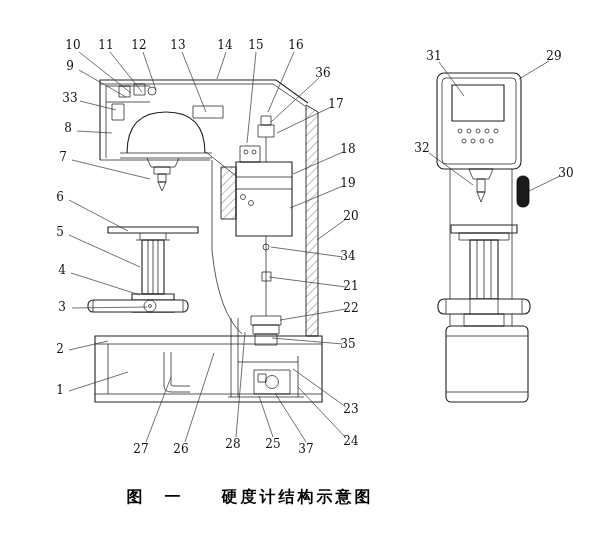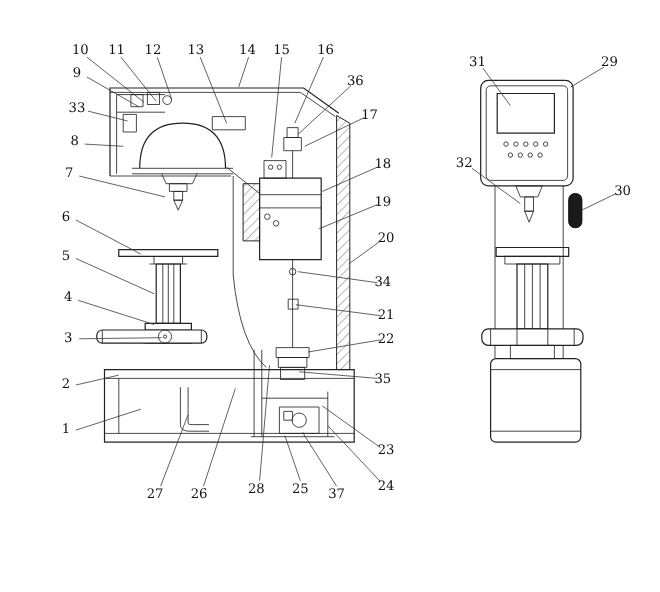--- a/index.html
+++ b/index.html
@@ -237,13 +237,14 @@
         <text x="348" y="256" text-anchor="middle" dominant-baseline="central" class="plabel">34</text>
         <line x1="343" y1="344" x2="272" y2="338" class="leader"></line>
         <text x="348" y="344" text-anchor="middle" dominant-baseline="central" class="plabel">35</text>
         <line x1="319" y1="78" x2="271" y2="122" class="leader"></line>
         <text x="323" y="73" text-anchor="middle" dominant-baseline="central" class="plabel">36</text>
         <line x1="306" y1="442" x2="275" y2="393" class="leader"></line>
         <text x="306" y="449" text-anchor="middle" dominant-baseline="central" class="plabel">37</text>
       </g>
   </svg>
 
+  <div class="caption">图　一　　硬度计结构示意图</div>
 </div>
 
 </body></html>

